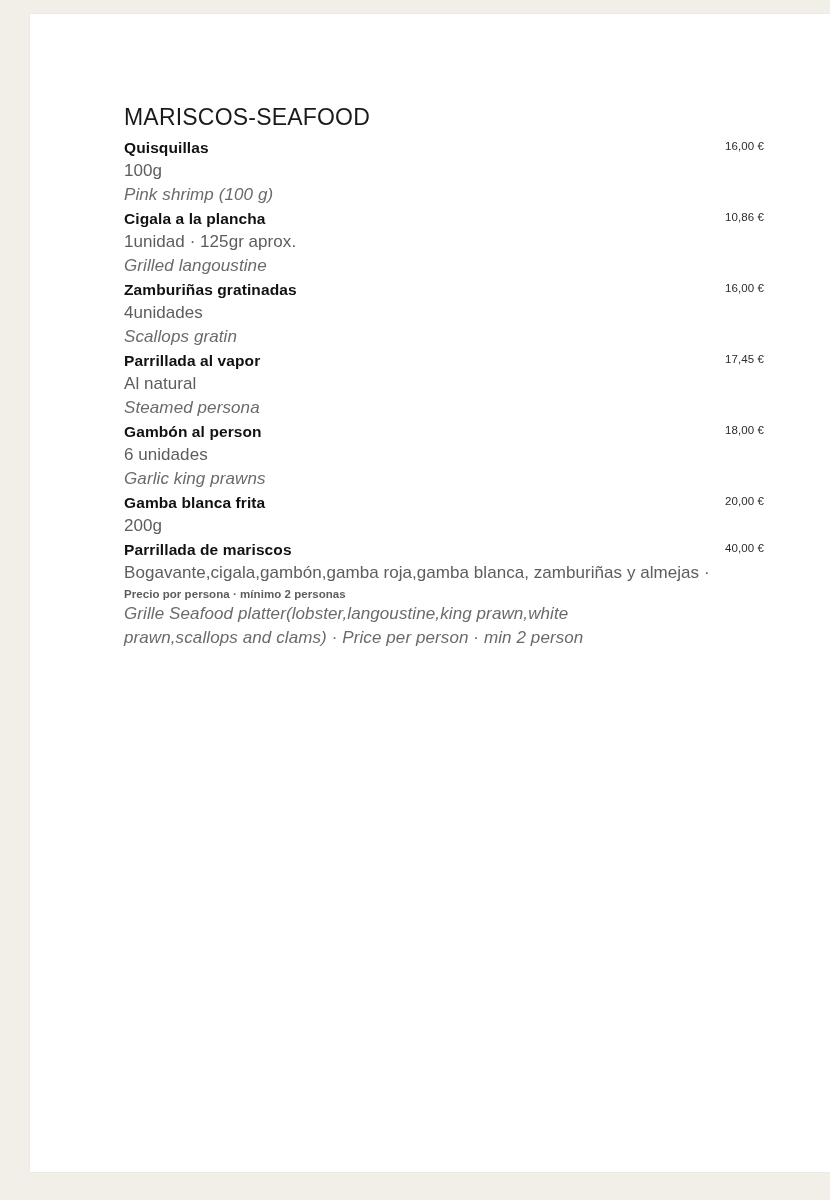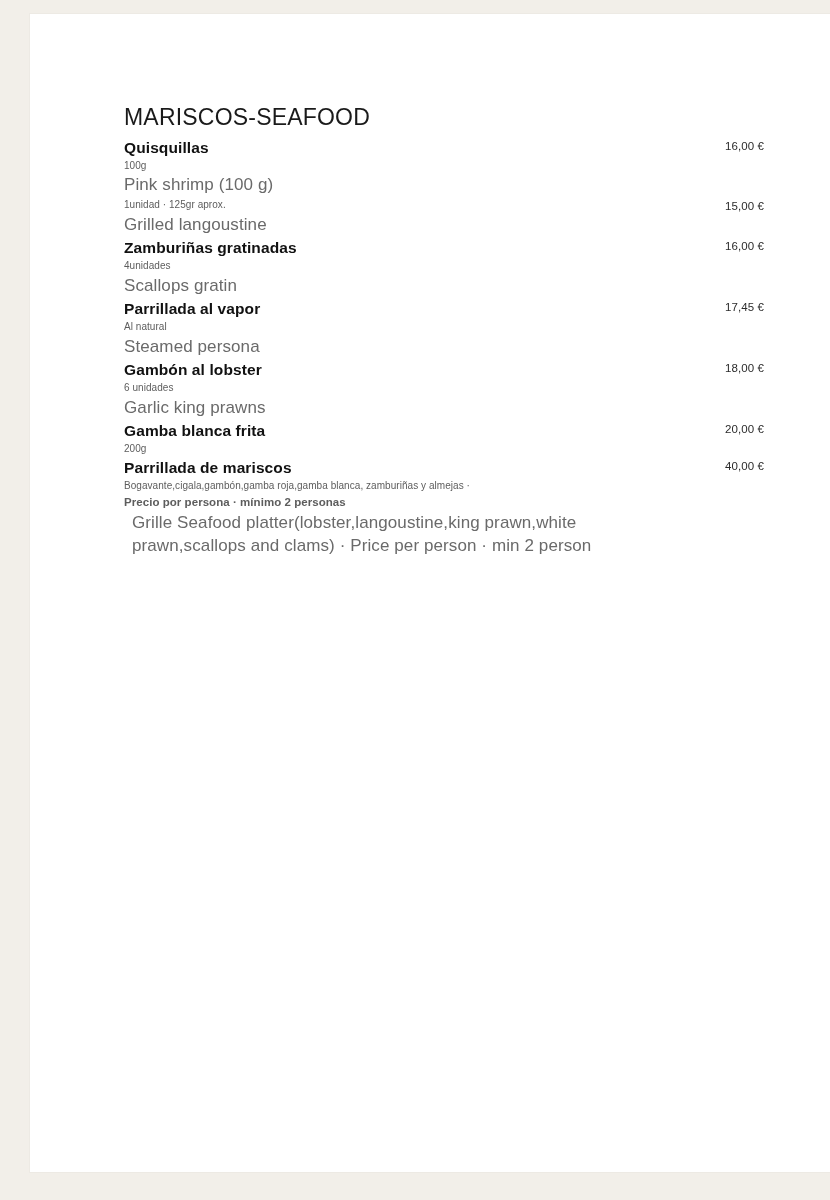--- a/index.html
+++ b/index.html
@@ -44,93 +44,94 @@
     margin-bottom: 2px;
   }
   .item-name {
     font-size: 15.5px;
     font-weight: bold;
     color: #111111;
     line-height: 1.35;
     letter-spacing: 0.1px;
   }
   .item-desc {
-    font-size: 10px;
+    font-size: 17px;
     color: #5d5d5d;
     line-height: 1.45;
     letter-spacing: 0.05px;
   }
   .item-desc-2 {
     font-size: 11.5px;
     color: #5d5d5d;
     line-height: 1.45;
     letter-spacing: 0.05px;
     font-weight: bold;
   }
   .item-en {
     font-size: 17px;
     color: #6a6a6a;
     font-weight: 400;
     line-height: 1.38;
     letter-spacing: 0.1px;
+    font-style: italic;
   }
   .price {
     position: absolute;
     right: 0;
     font-size: 11.5px;
     color: #2b2b2b;
     letter-spacing: 0.1px;
     white-space: nowrap;
   }
   .item .price { top: 2px; }
   .item.wide .item-en {
     display: block;
     max-width: 520px;
-    margin-left: 8px;
   }
 </style>
 </head>
 <body>
 
 <div class="page">
   <div class="content">
 
     <h1 class="section-title">MARISCOS-SEAFOOD</h1>
 
     <div class="menu-list">
 
       <div class="item">
         <div class="item-name">Quisquillas</div>
         <div class="item-desc">100g</div>
         <div class="item-en">Pink shrimp (100 g)</div>
         <div class="price">16,00 €</div>
       </div>
 
       <div class="item">
+        <div class="item-name">Cigala a la plancha</div>
         <div class="item-desc">1unidad · 125gr aprox.</div>
         <div class="item-en">Grilled langoustine</div>
-        <div class="price">15,00 €</div>
+        <div class="price">10,86 €</div>
       </div>
 
       <div class="item">
         <div class="item-name">Zamburiñas gratinadas</div>
         <div class="item-desc">4unidades</div>
         <div class="item-en">Scallops gratin</div>
         <div class="price">16,00 €</div>
       </div>
 
       <div class="item">
         <div class="item-name">Parrillada al vapor</div>
         <div class="item-desc">Al natural</div>
         <div class="item-en">Steamed persona</div>
         <div class="price">17,45 €</div>
       </div>
 
       <div class="item">
-        <div class="item-name">Gambón al lobster</div>
+        <div class="item-name">Gambón al person</div>
         <div class="item-desc">6 unidades</div>
         <div class="item-en">Garlic king prawns</div>
         <div class="price">18,00 €</div>
       </div>
 
       <div class="item">
         <div class="item-name">Gamba blanca frita</div>
         <div class="item-desc">200g</div>
         <div class="price">20,00 €</div>
       </div>

